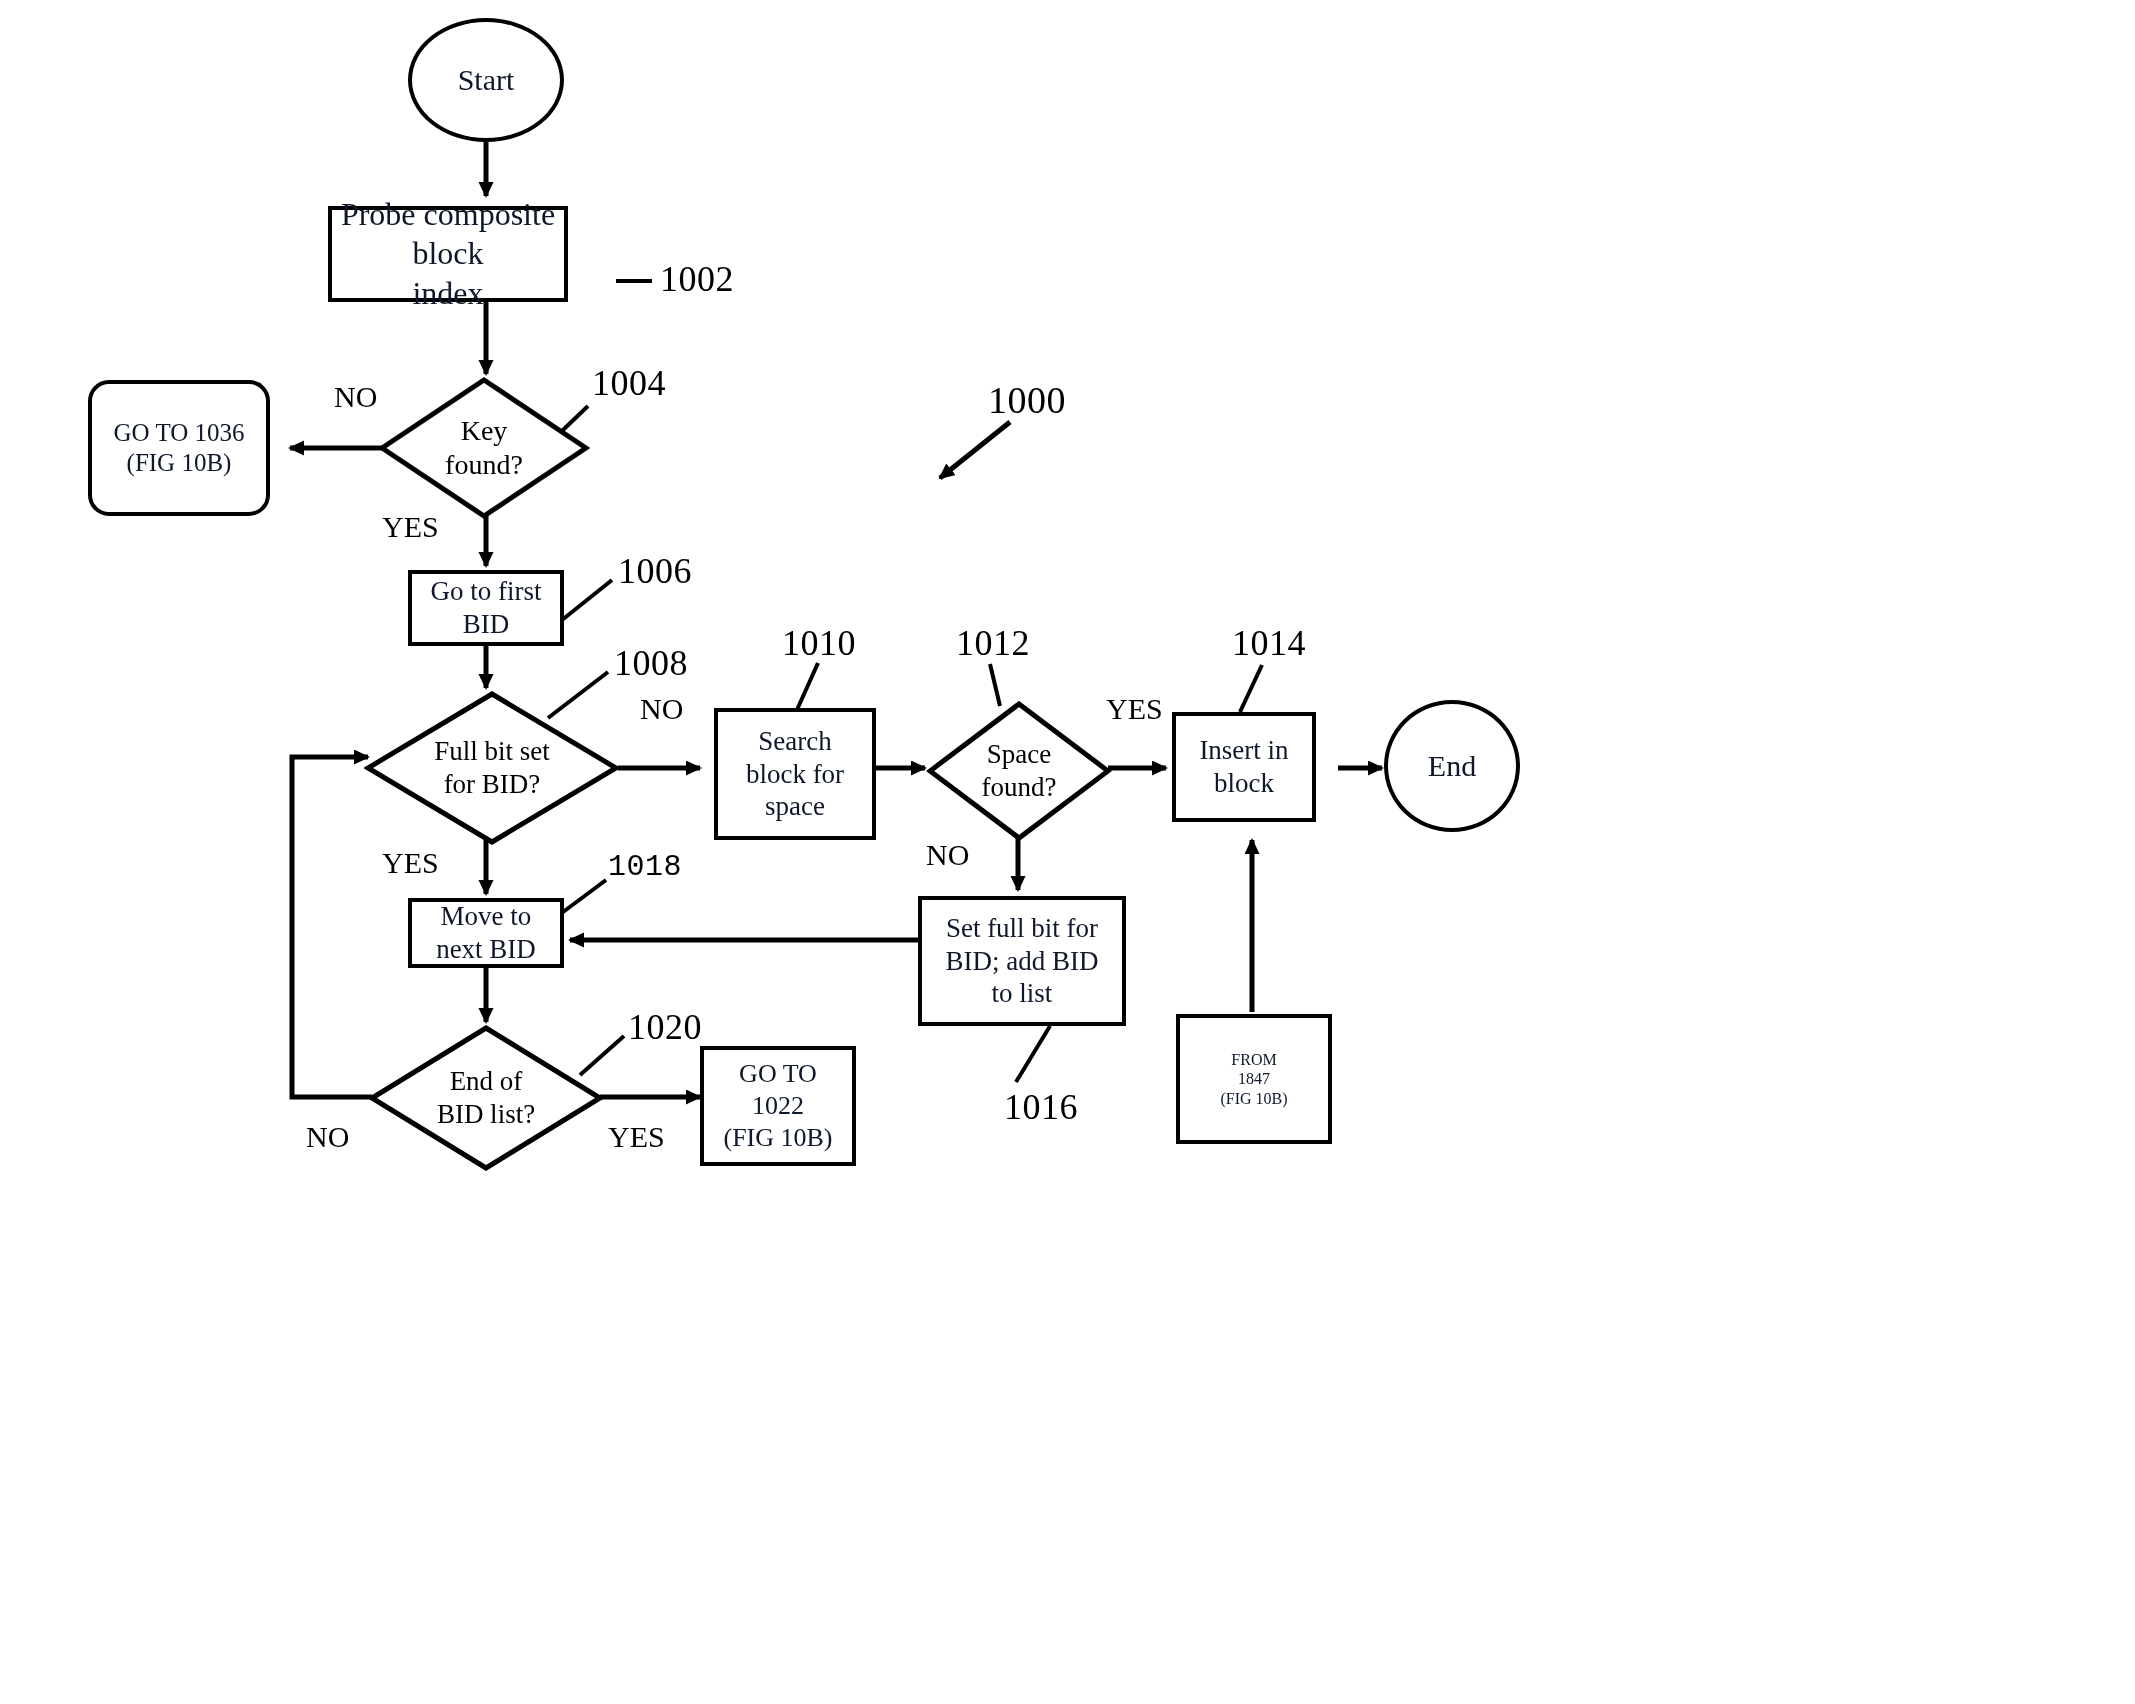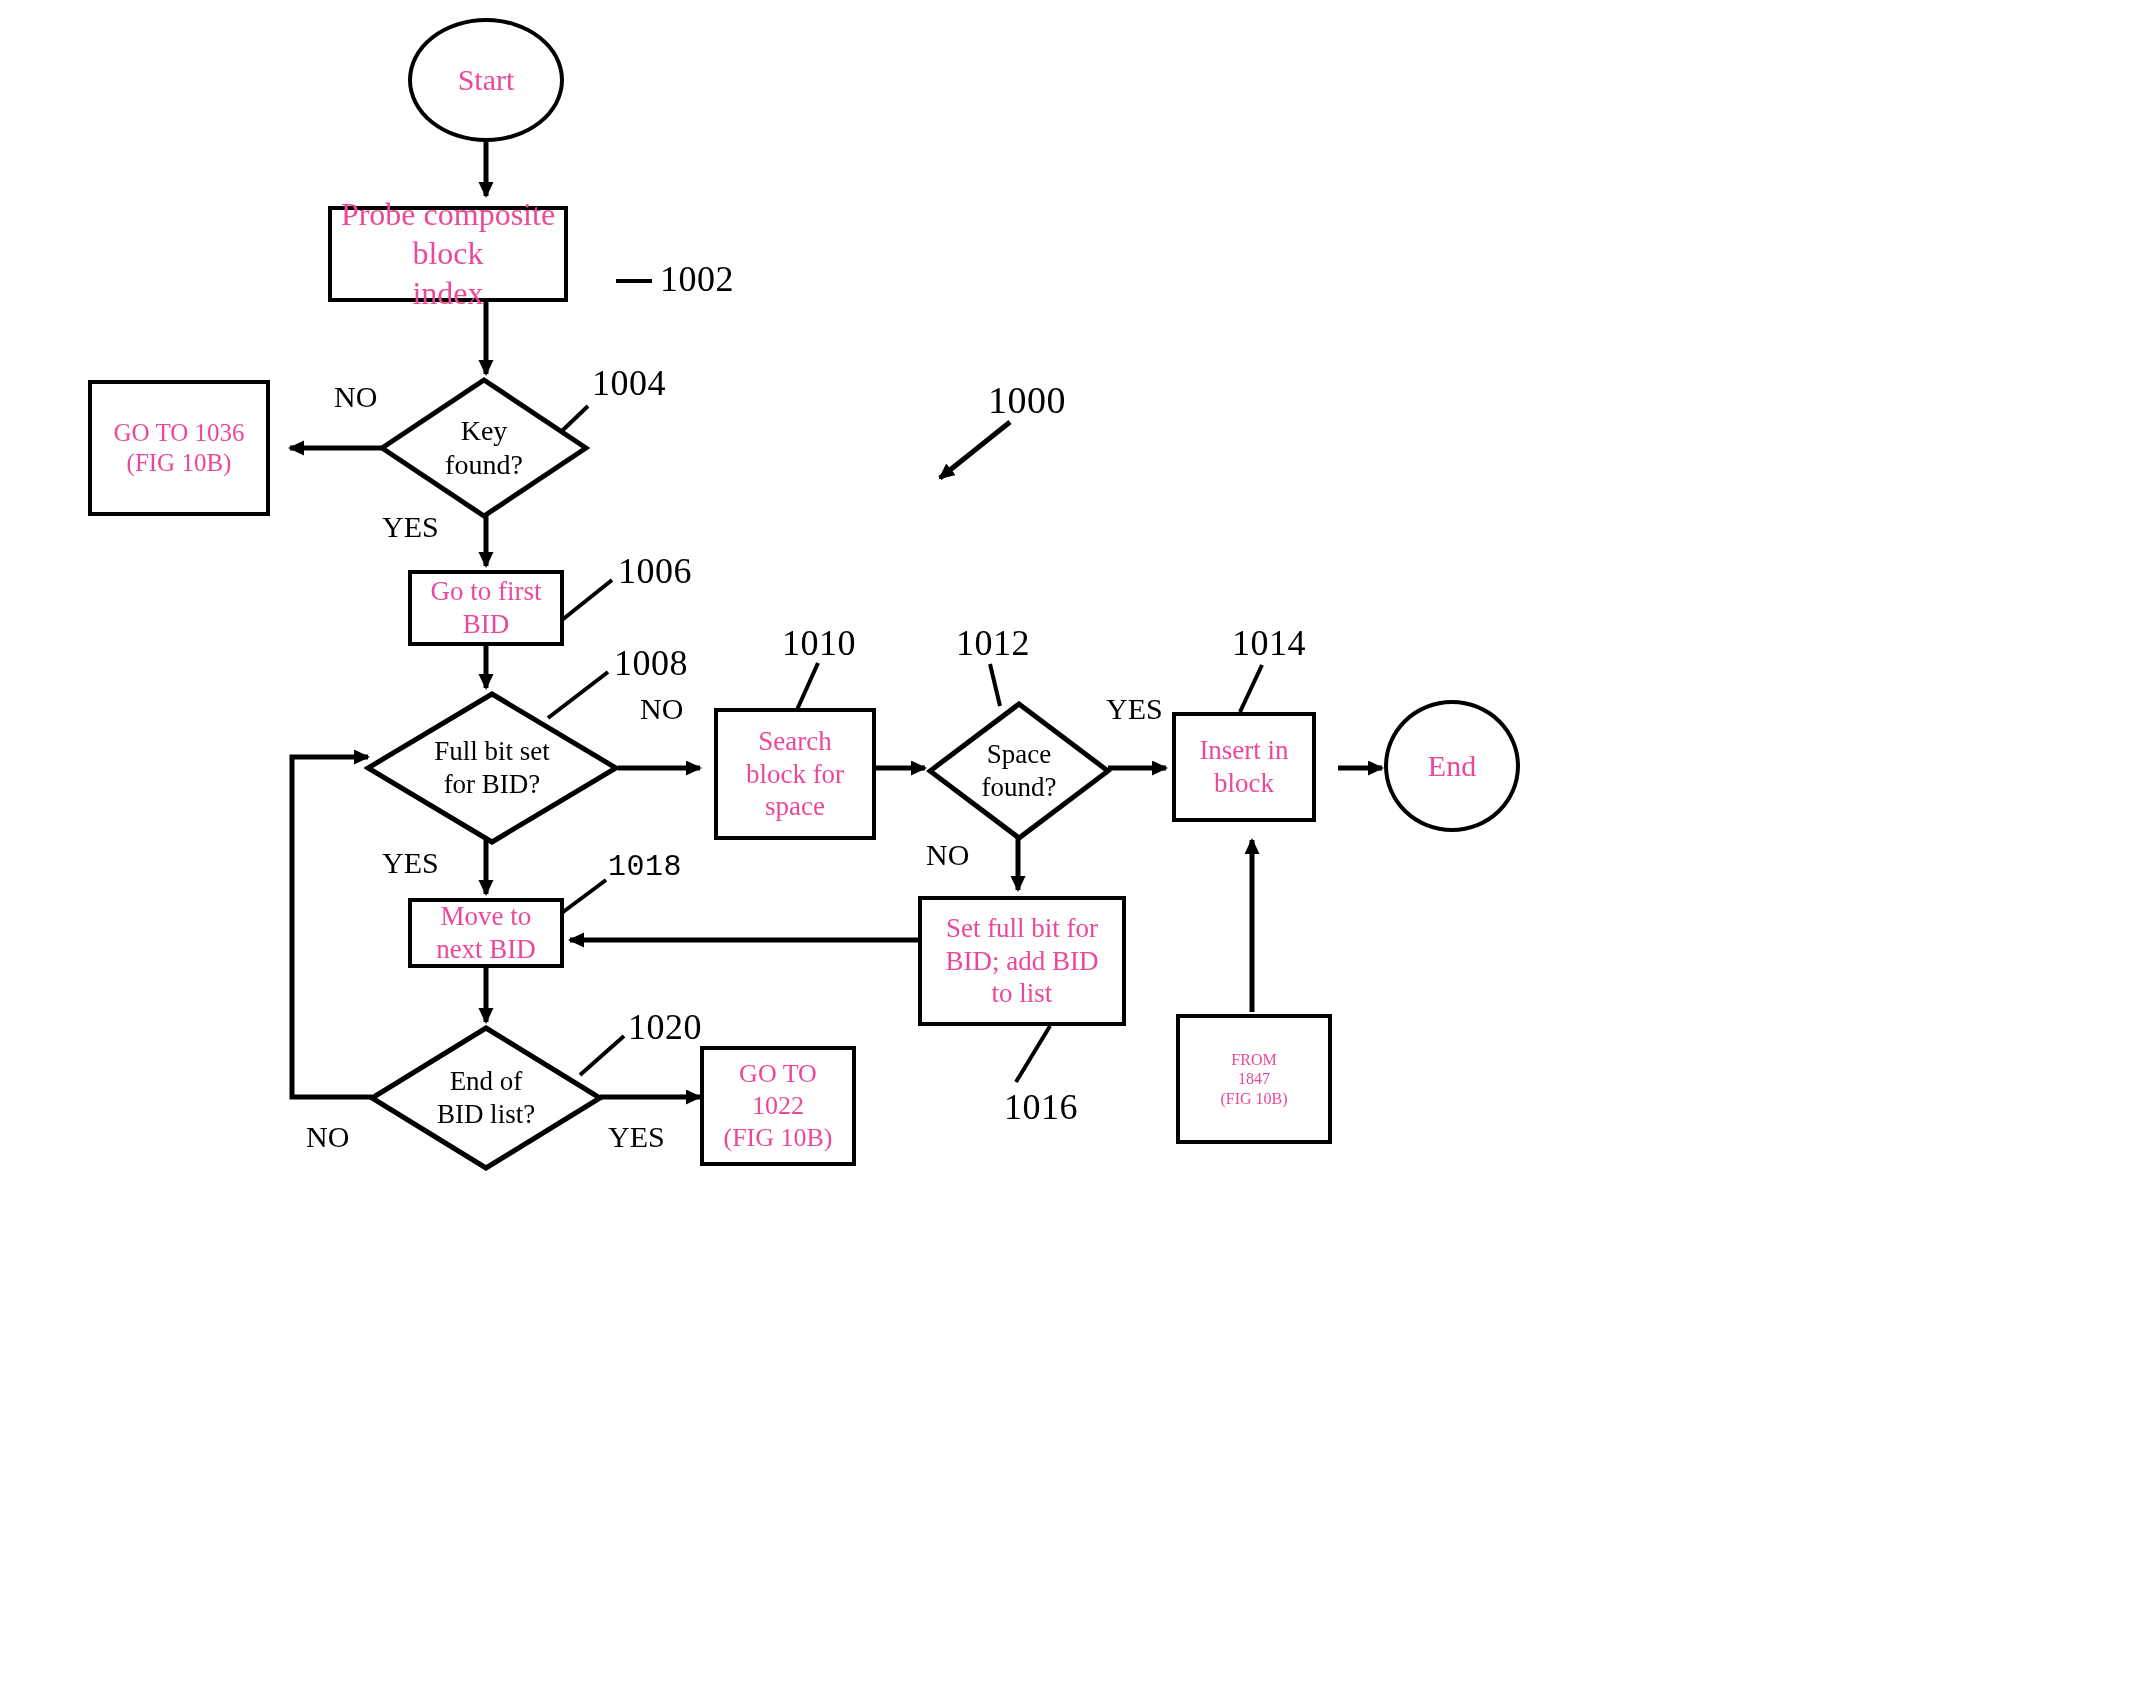--- a/index.html
+++ b/index.html
@@ -17,21 +17,21 @@
     overflow: hidden;
   }
   .node {
     position: absolute;
     box-sizing: border-box;
     display: flex;
     align-items: center;
     justify-content: center;
     text-align: center;
     line-height: 1.22;
-    color: #ec4899;
+    color: #0f172a;
   }
   .proc {
     border: 4px solid #000;
     background: #fff;
   }
   .terminal {
     border: 4px solid #000;
     border-radius: 50%;
     background: #fff;
   }
@@ -157,21 +157,21 @@
       <div>
         <span class="txt-line">Key</span>
         <span class="txt-line">found?</span>
       </div>
     </div>
   </div>
   <div class="ref-label" style="left:592px; top:362px; font-size:36px;">1004</div>
   <div class="edge-label" style="left:334px; top:380px; font-size:30px;">NO</div>
   <div class="edge-label" style="left:382px; top:510px; font-size:30px;">YES</div>
 
-  <div class="node proc" style="left:88px; top:380px; width:182px; height:136px; font-size:25px;">
+  <div class="node proc" style="left:88px; top:380px; width:182px; height:136px; font-size:25px;border-radius:21px;">
     <div>
       <span class="txt-line">GO TO 1036</span>
       <span class="txt-line">(FIG 10B)</span>
     </div>
   </div>
 
   <div class="ref-label" style="left:988px; top:378px; font-size:38px;">1000</div>
 
   <div class="node proc" style="left:408px; top:570px; width:156px; height:76px; font-size:27px;">
     <div>

